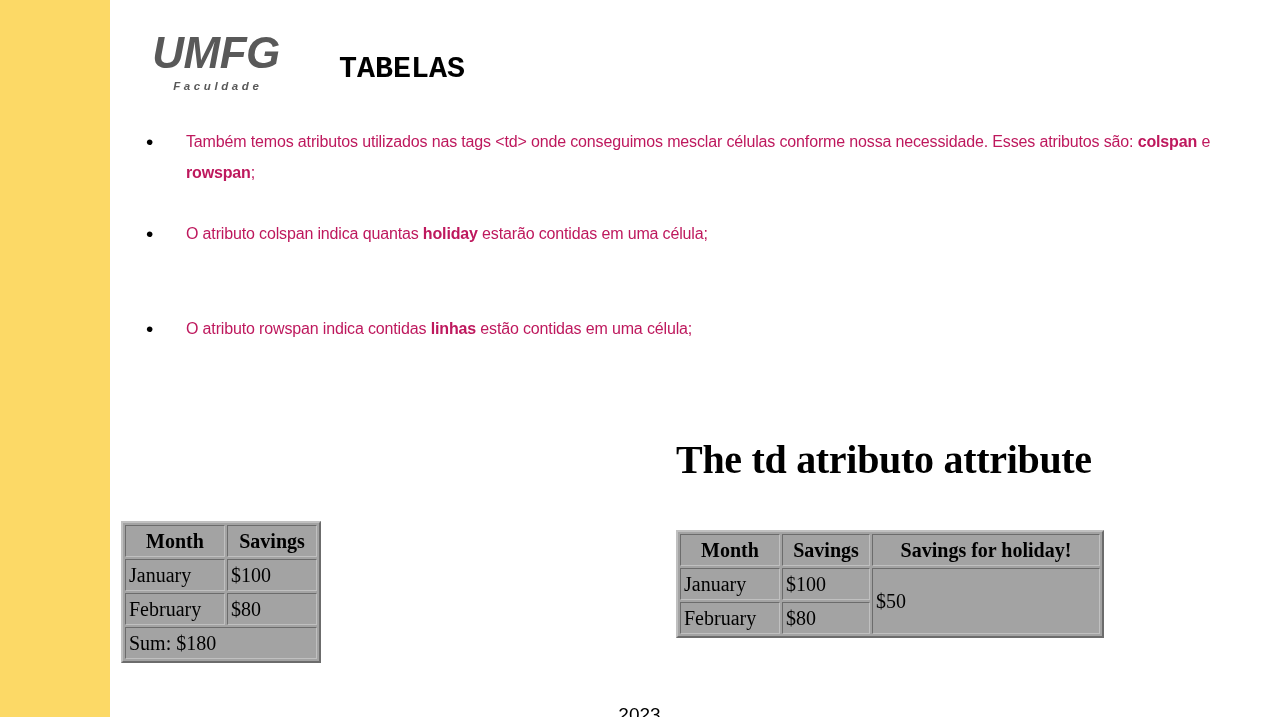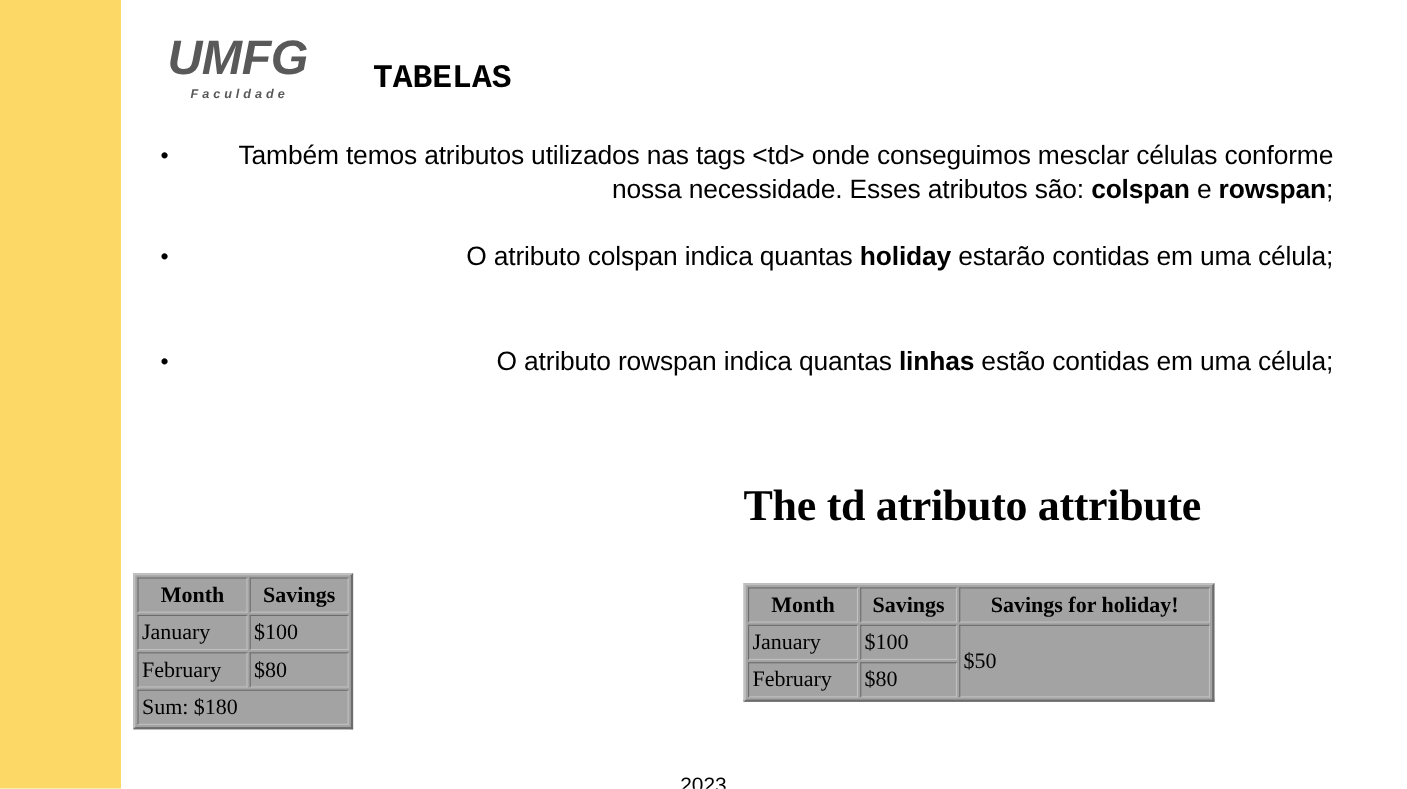--- a/index.html
+++ b/index.html
@@ -30,21 +30,21 @@
     height: 717px;
     background: #fcd966;
   }
 
   
   #header {
     position: absolute;
     left: 137px;
     top: 26px;
     display: flex;
-    align-items: center;
+    align-items: flex-start;
   }
   #logo-block {
     width: 158px;
     padding-top: 4px;
     text-align: center;
     line-height: 1;
   }
   #logo-word {
     font-family: "Liberation Sans", sans-serif;
     font-weight: bold;
@@ -95,25 +95,24 @@
     font-size: 21px;
     line-height: 31px;
     color: #000;
     text-align: left;
     padding-left: 4px;
     box-sizing: border-box;
   }
   .bullet-text {
     flex: 1 1 auto;
     font-family: "Liberation Sans", sans-serif;
-    font-size: 24px;
+    font-size: 16px;
     line-height: 31px;
-    color: #000000;
+    color: #be185d;
     letter-spacing: -0.15px;
-    text-align: right;
   }
   .bullet-text b { font-weight: bold; }
 
   
   .example-heading {
     font-family: "Liberation Serif", serif;
     font-weight: bold;
     font-size: 40px;
     color: #000000;
     white-space: nowrap;
@@ -204,21 +203,21 @@
     <div class="bullet-row">
       <span class="bullet-dot">•</span>
       <span class="bullet-text"><span>Também temos atributos utilizados nas tags &lt;td&gt; onde conseguimos mesclar células conforme nossa necessidade. Esses atributos são: </span><b>colspan</b><span> e </span><b>rowspan</b><span>;</span></span>
     </div>
     <div class="bullet-row" style="margin-top:22px;">
       <span class="bullet-dot">•</span>
       <span class="bullet-text"><span>O atributo colspan indica quantas </span><b>holiday</b><span> estarão contidas em uma célula;</span></span>
     </div>
     <div class="bullet-row" style="margin-top:64px;">
       <span class="bullet-dot">•</span>
-      <span class="bullet-text"><span>O atributo rowspan indica quantas </span><b>linhas</b><span> estão contidas em uma célula;</span></span>
+      <span class="bullet-text"><span>O atributo rowspan indica contidas </span><b>linhas</b><span> estão contidas em uma célula;</span></span>
     </div>
   </div>
 
 
   <table id="table-colspan" class="demo-table">
     <tbody>
       <tr>
         <th class="col-month">Month</th>
         <th class="col-savings">Savings</th>
       </tr>

